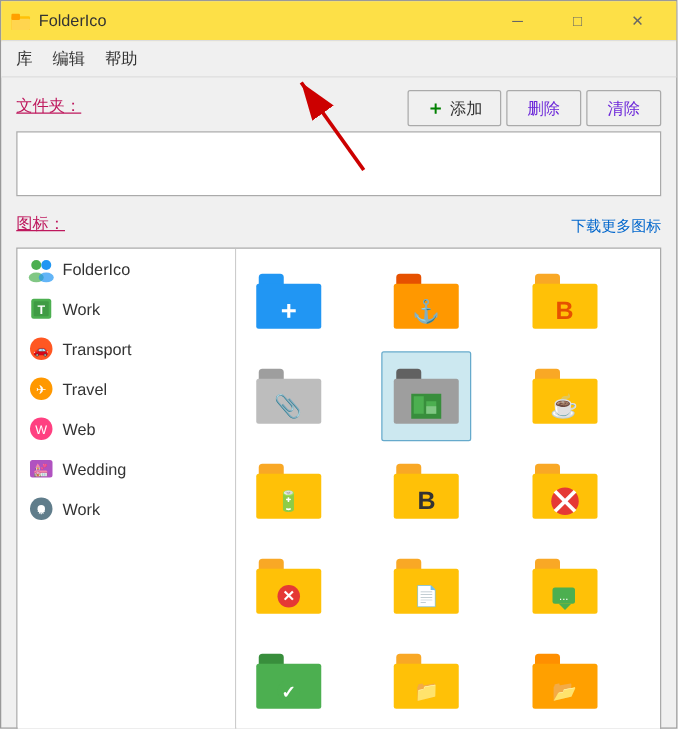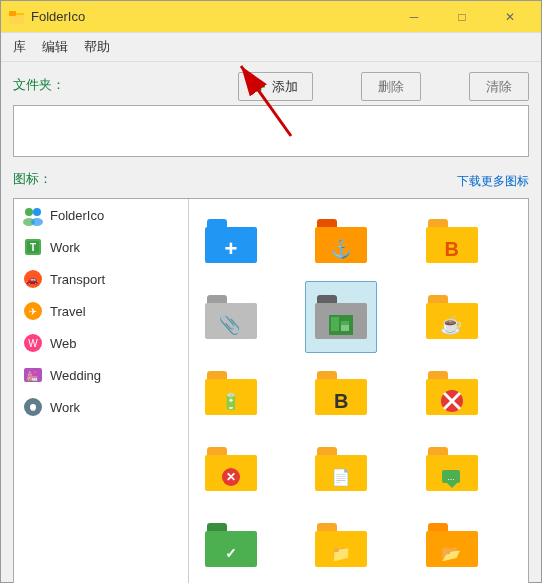--- a/index.html
+++ b/index.html
@@ -77,42 +77,42 @@
       padding: 10px 12px;
       flex: 1;
       display: flex;
       flex-direction: column;
     }
     .folder-section {
       margin-bottom: 10px;
     }
     .section-label {
       font-size: 13px;
-      color: #15803d;
+      color: #be185d;
       margin-bottom: 4px;
+      text-decoration: underline;
     }
     .folder-header {
       display: flex;
       align-items: center;
       justify-content: space-between;
       margin-bottom: 4px;
     }
     .button-group {
       display: flex;
       gap: 4px;
     }
     .btn {
       padding: 4px 16px;
       border: 1px solid #aaa;
       background: #f0f0f0;
       cursor: pointer;
       font-size: 13px;
-      color: #737373;
+      color: #6d28d9;
       border-radius: 2px;
-      margin-left: 44px;
     }
     .btn-add {
       display: flex;
       align-items: center;
       gap: 4px;
       padding: 4px 14px;
       border: 1px solid #aaa;
       background: #f0f0f0;
       cursor: pointer;
       font-size: 13px;

